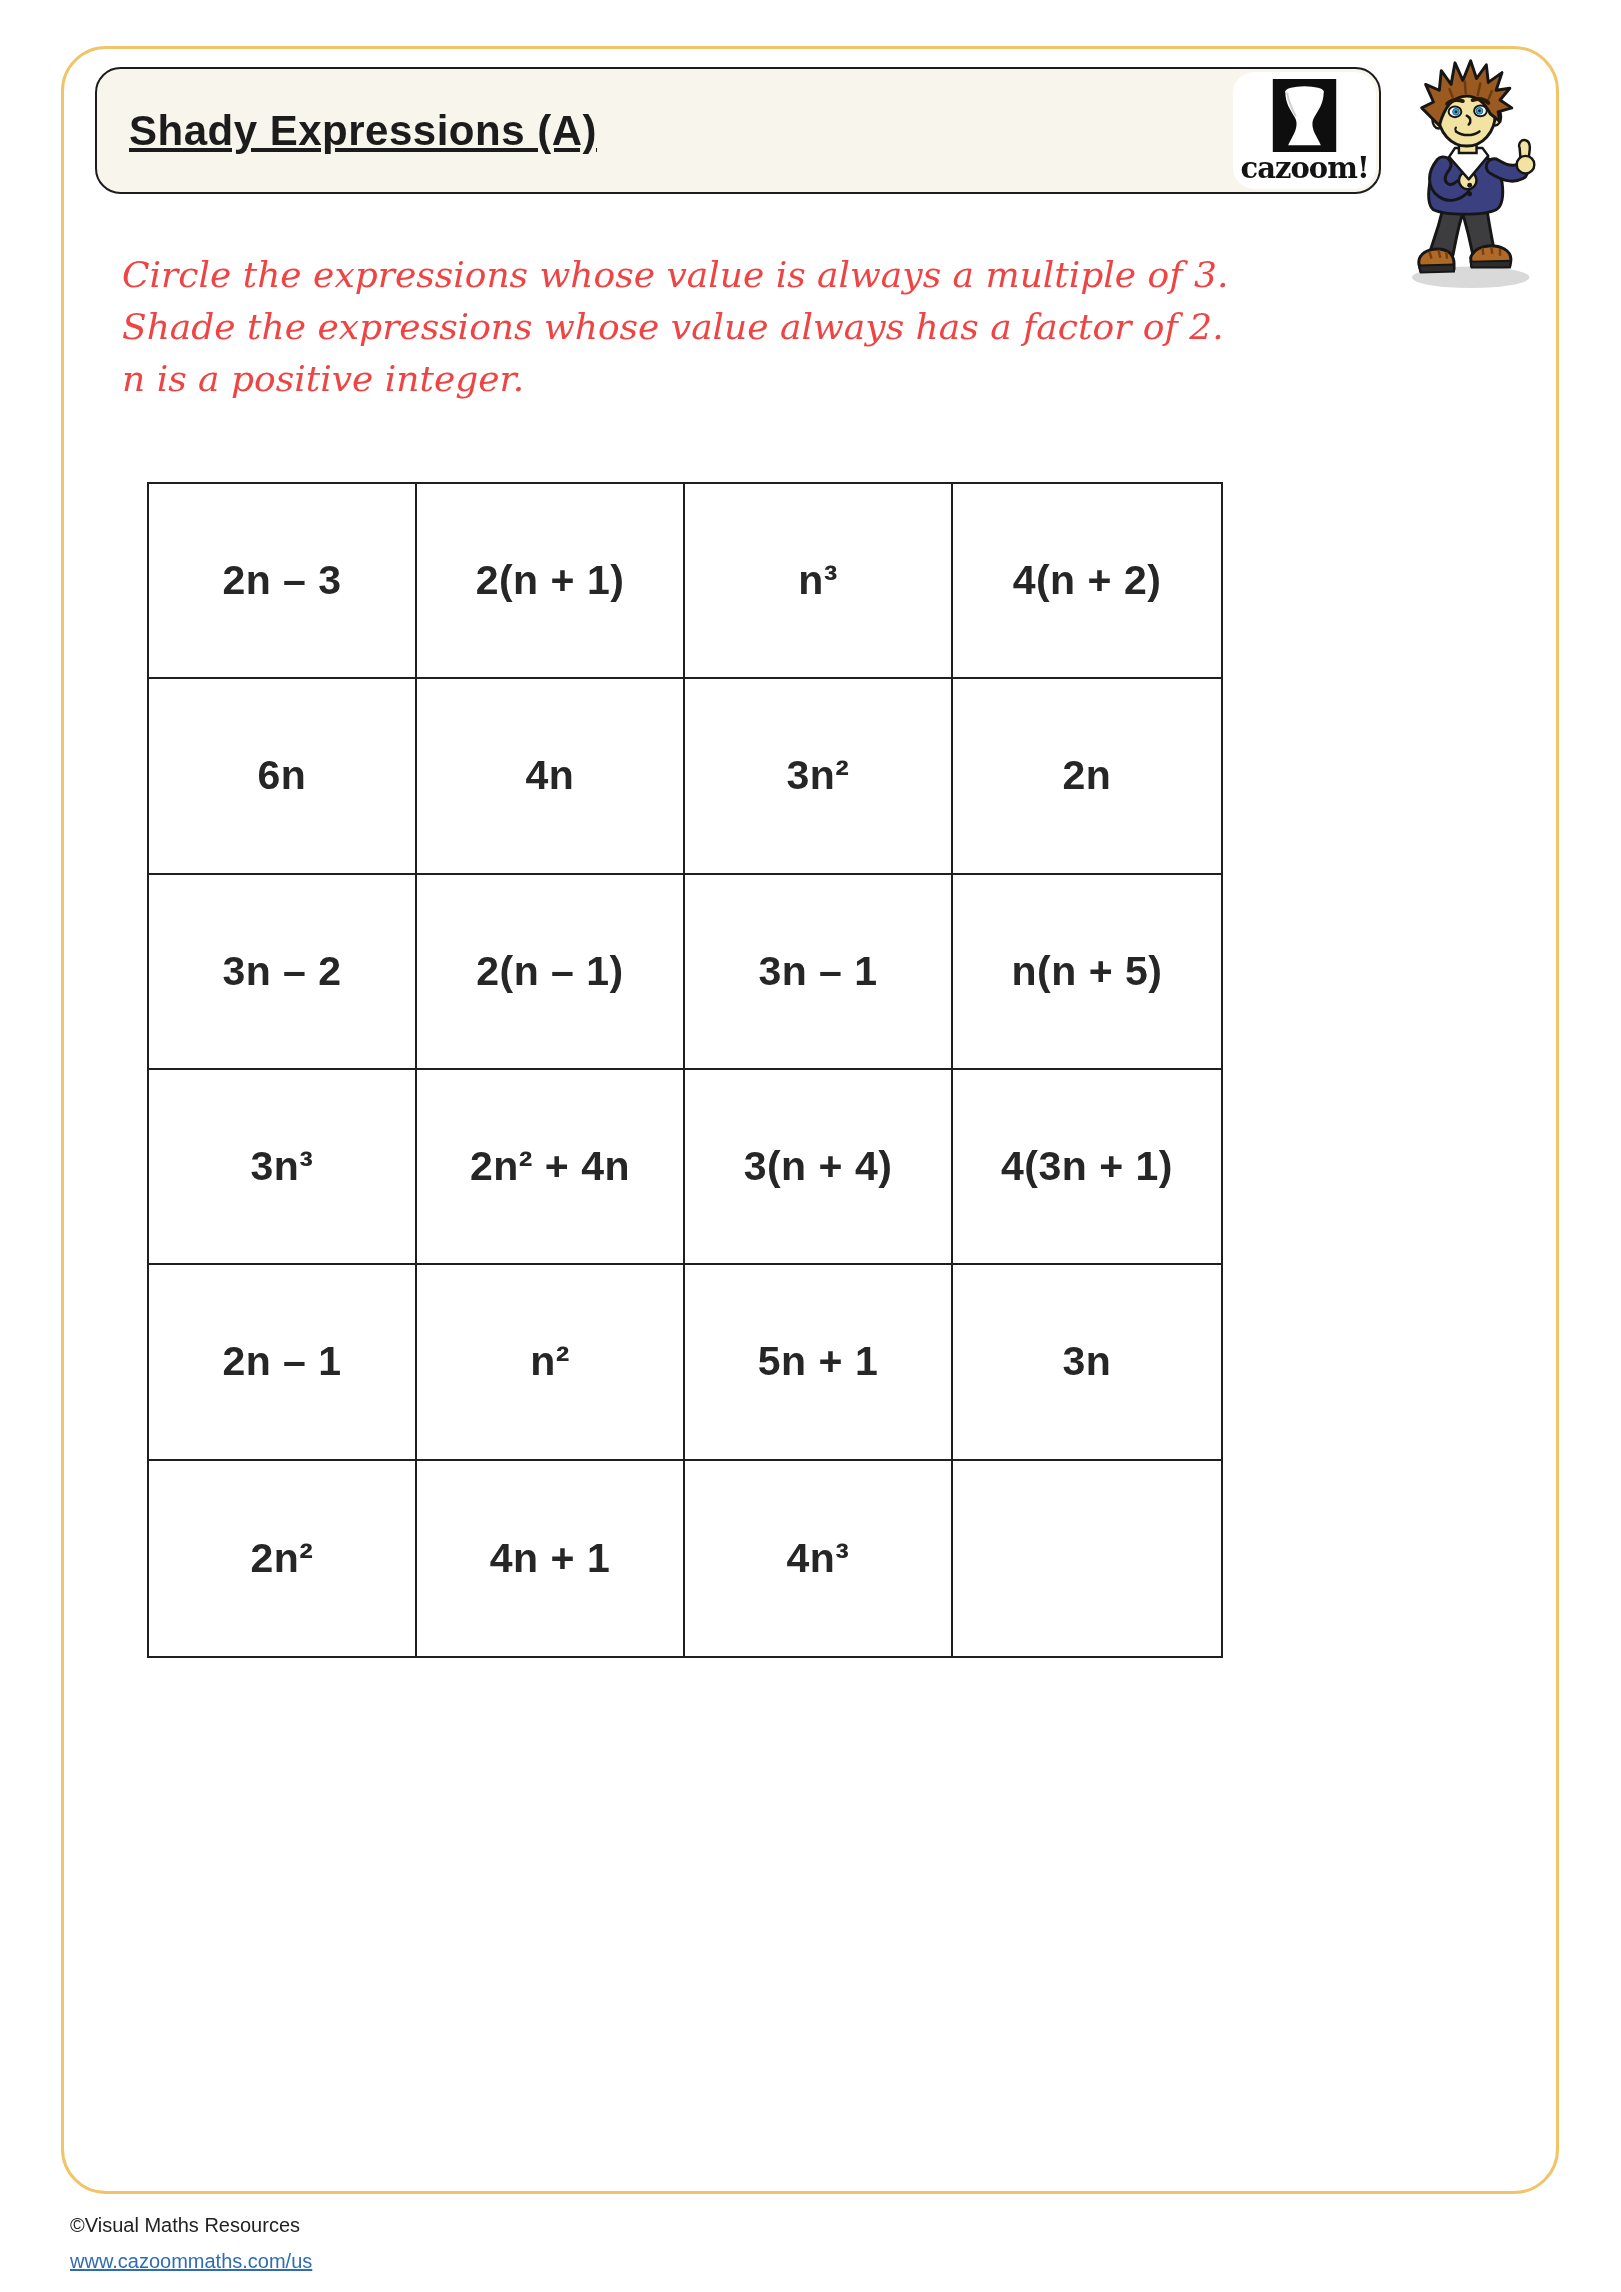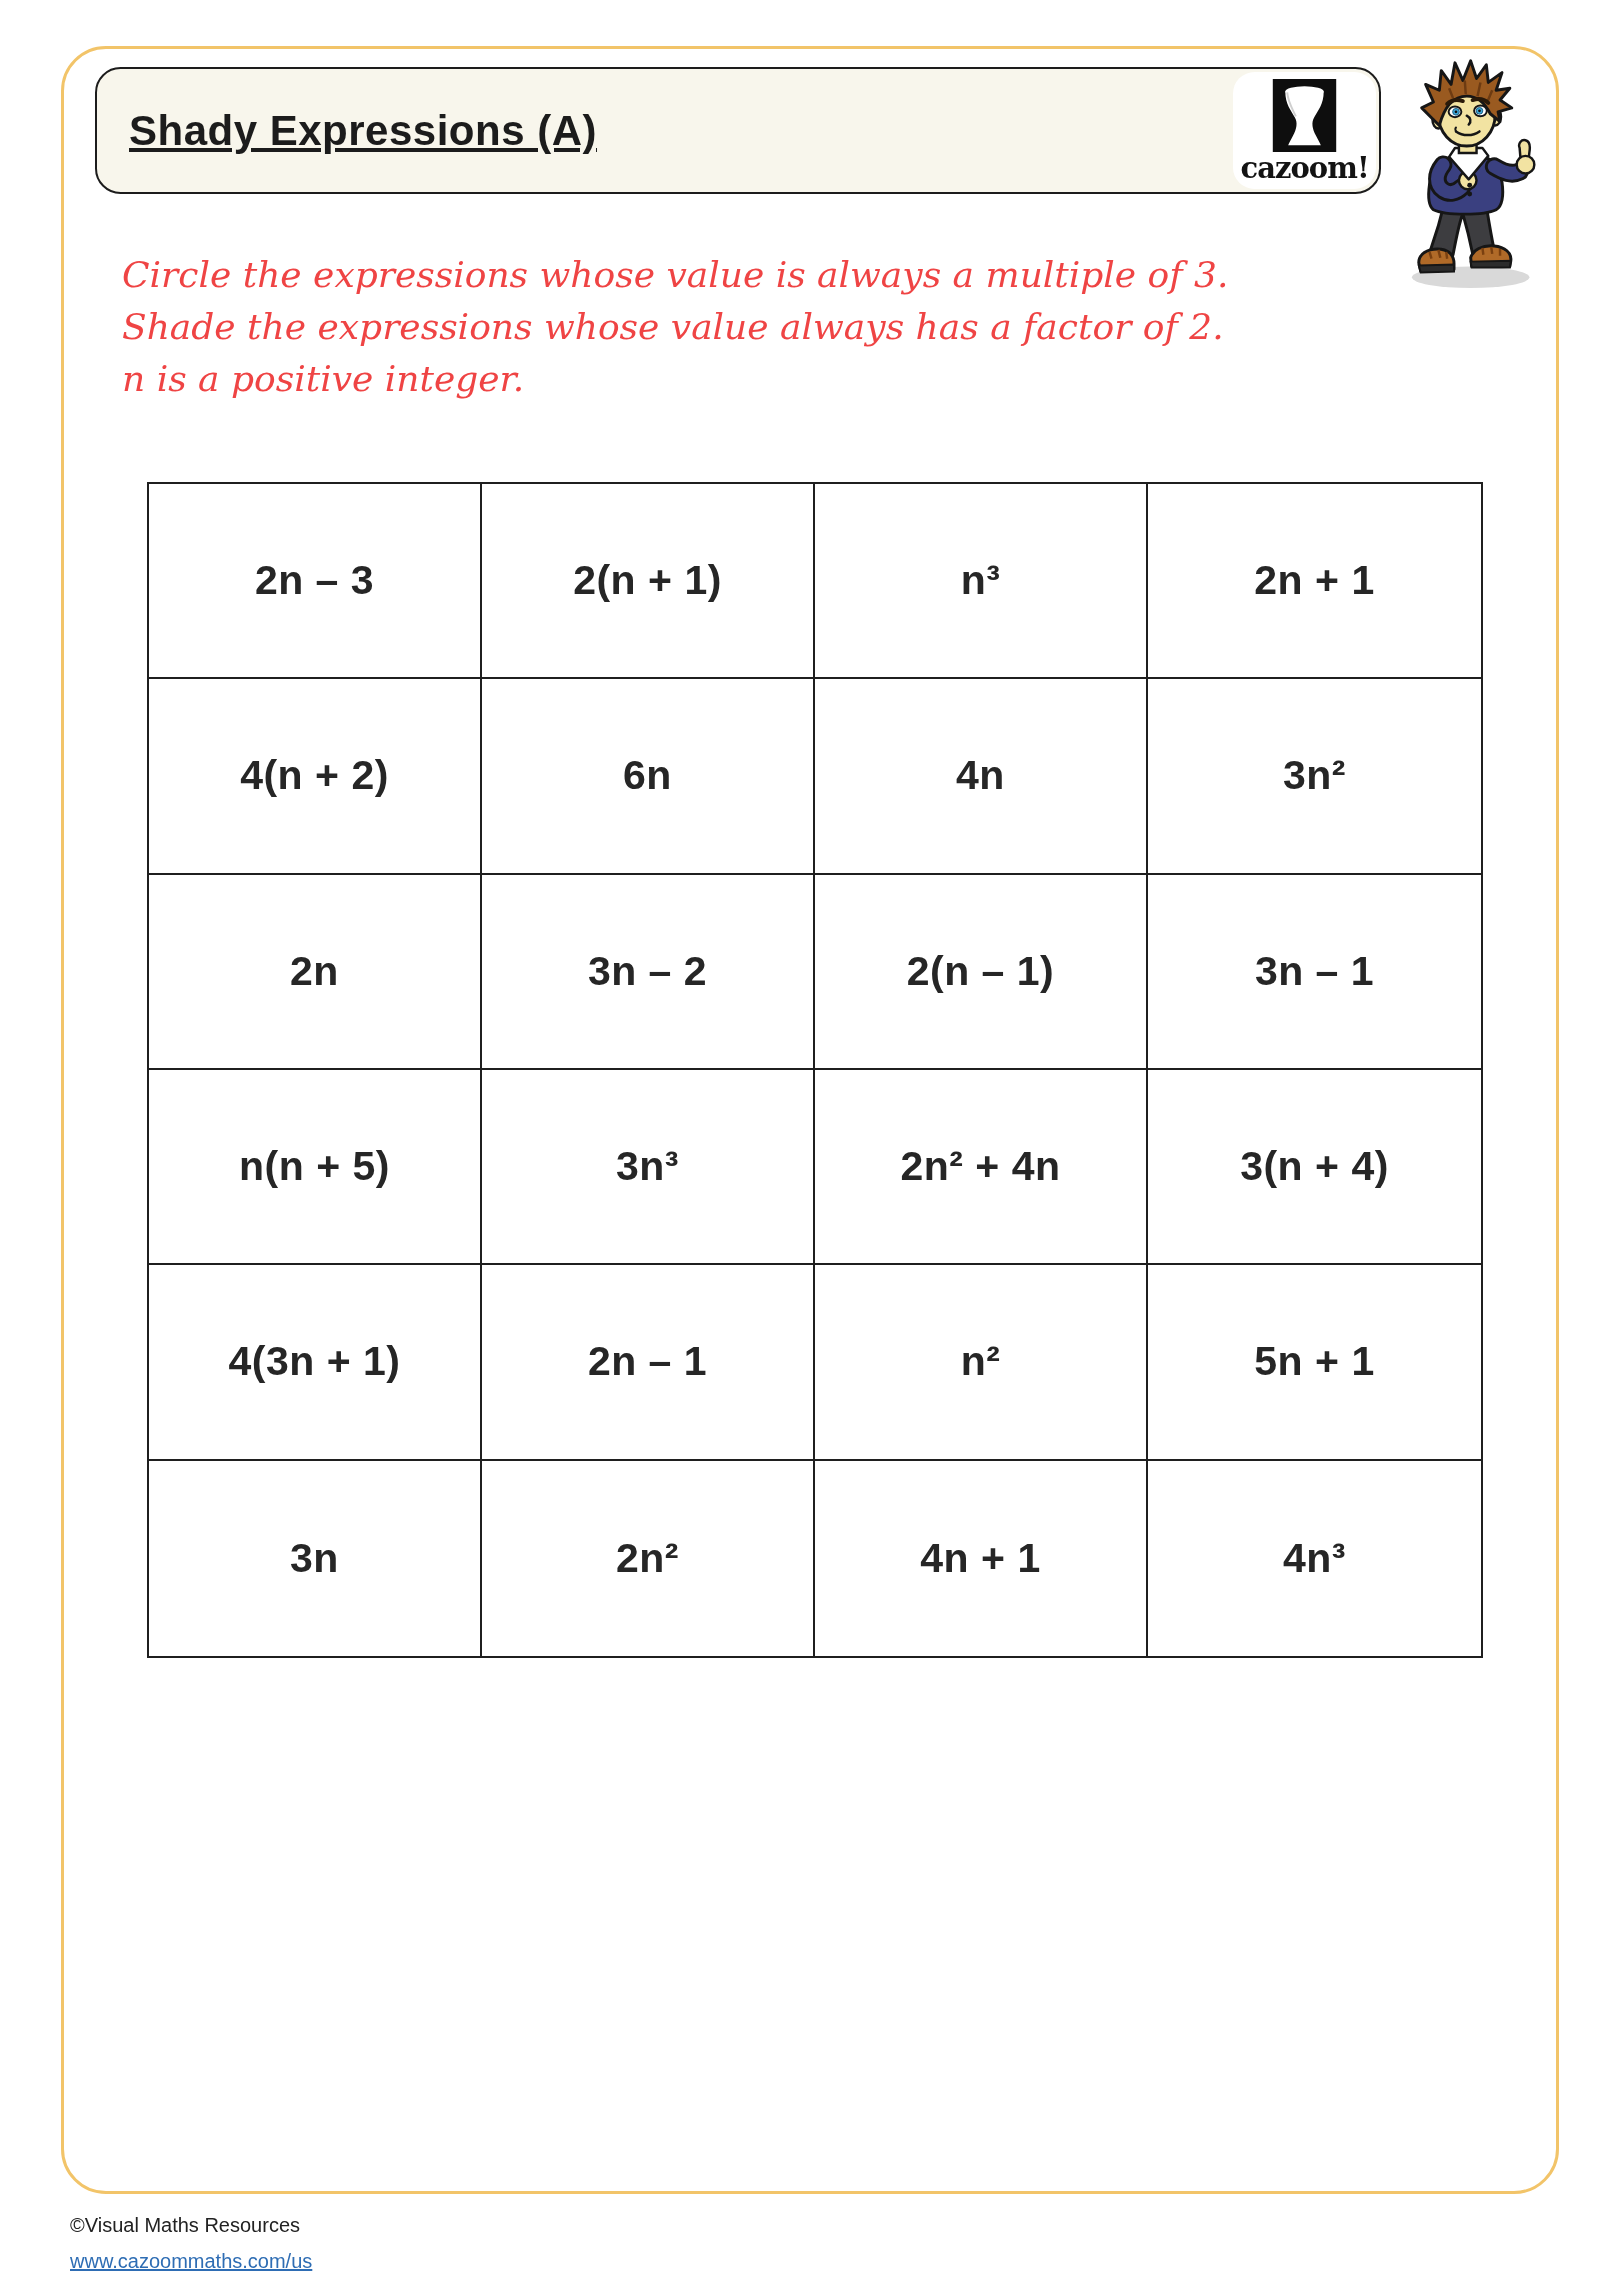--- a/index.html
+++ b/index.html
@@ -80,21 +80,21 @@
     font-size: 36px;
     line-height: 52px;
     color: #ef4444;
     z-index: 2;
   }
 
   
   .grid {
     position: absolute;
     left: 147px; top: 482px;
-    width: 1336px; height: 1176px;
+    width: 1076px; height: 1176px;
     border: 2.9px solid #1f1f1f;
     background: #ffffff;
     display: grid;
     grid-template-columns: repeat(4, 1fr);
     grid-template-rows: repeat(6, 1fr);
     z-index: 2;
   }
   .cell {
     border-right: 2px solid #1f1f1f;
     border-bottom: 2.9px solid #1f1f1f;
@@ -210,21 +210,20 @@
 <div class="instructions">
   <div>Circle the expressions whose value is always a multiple of 3.</div>
   <div>Shade the expressions whose value always has a factor of 2.</div>
   <div>n is a positive integer.</div>
 </div>
 
 <div class="grid">
     <div class="cell">2n – 3</div>
     <div class="cell">2(n + 1)</div>
     <div class="cell">n³</div>
-    <div class="cell">2n + 1</div>
     <div class="cell">4(n + 2)</div>
     <div class="cell">6n</div>
     <div class="cell">4n</div>
     <div class="cell">3n²</div>
     <div class="cell">2n</div>
     <div class="cell">3n – 2</div>
     <div class="cell">2(n – 1)</div>
     <div class="cell">3n – 1</div>
     <div class="cell">n(n + 5)</div>
     <div class="cell">3n³</div>

